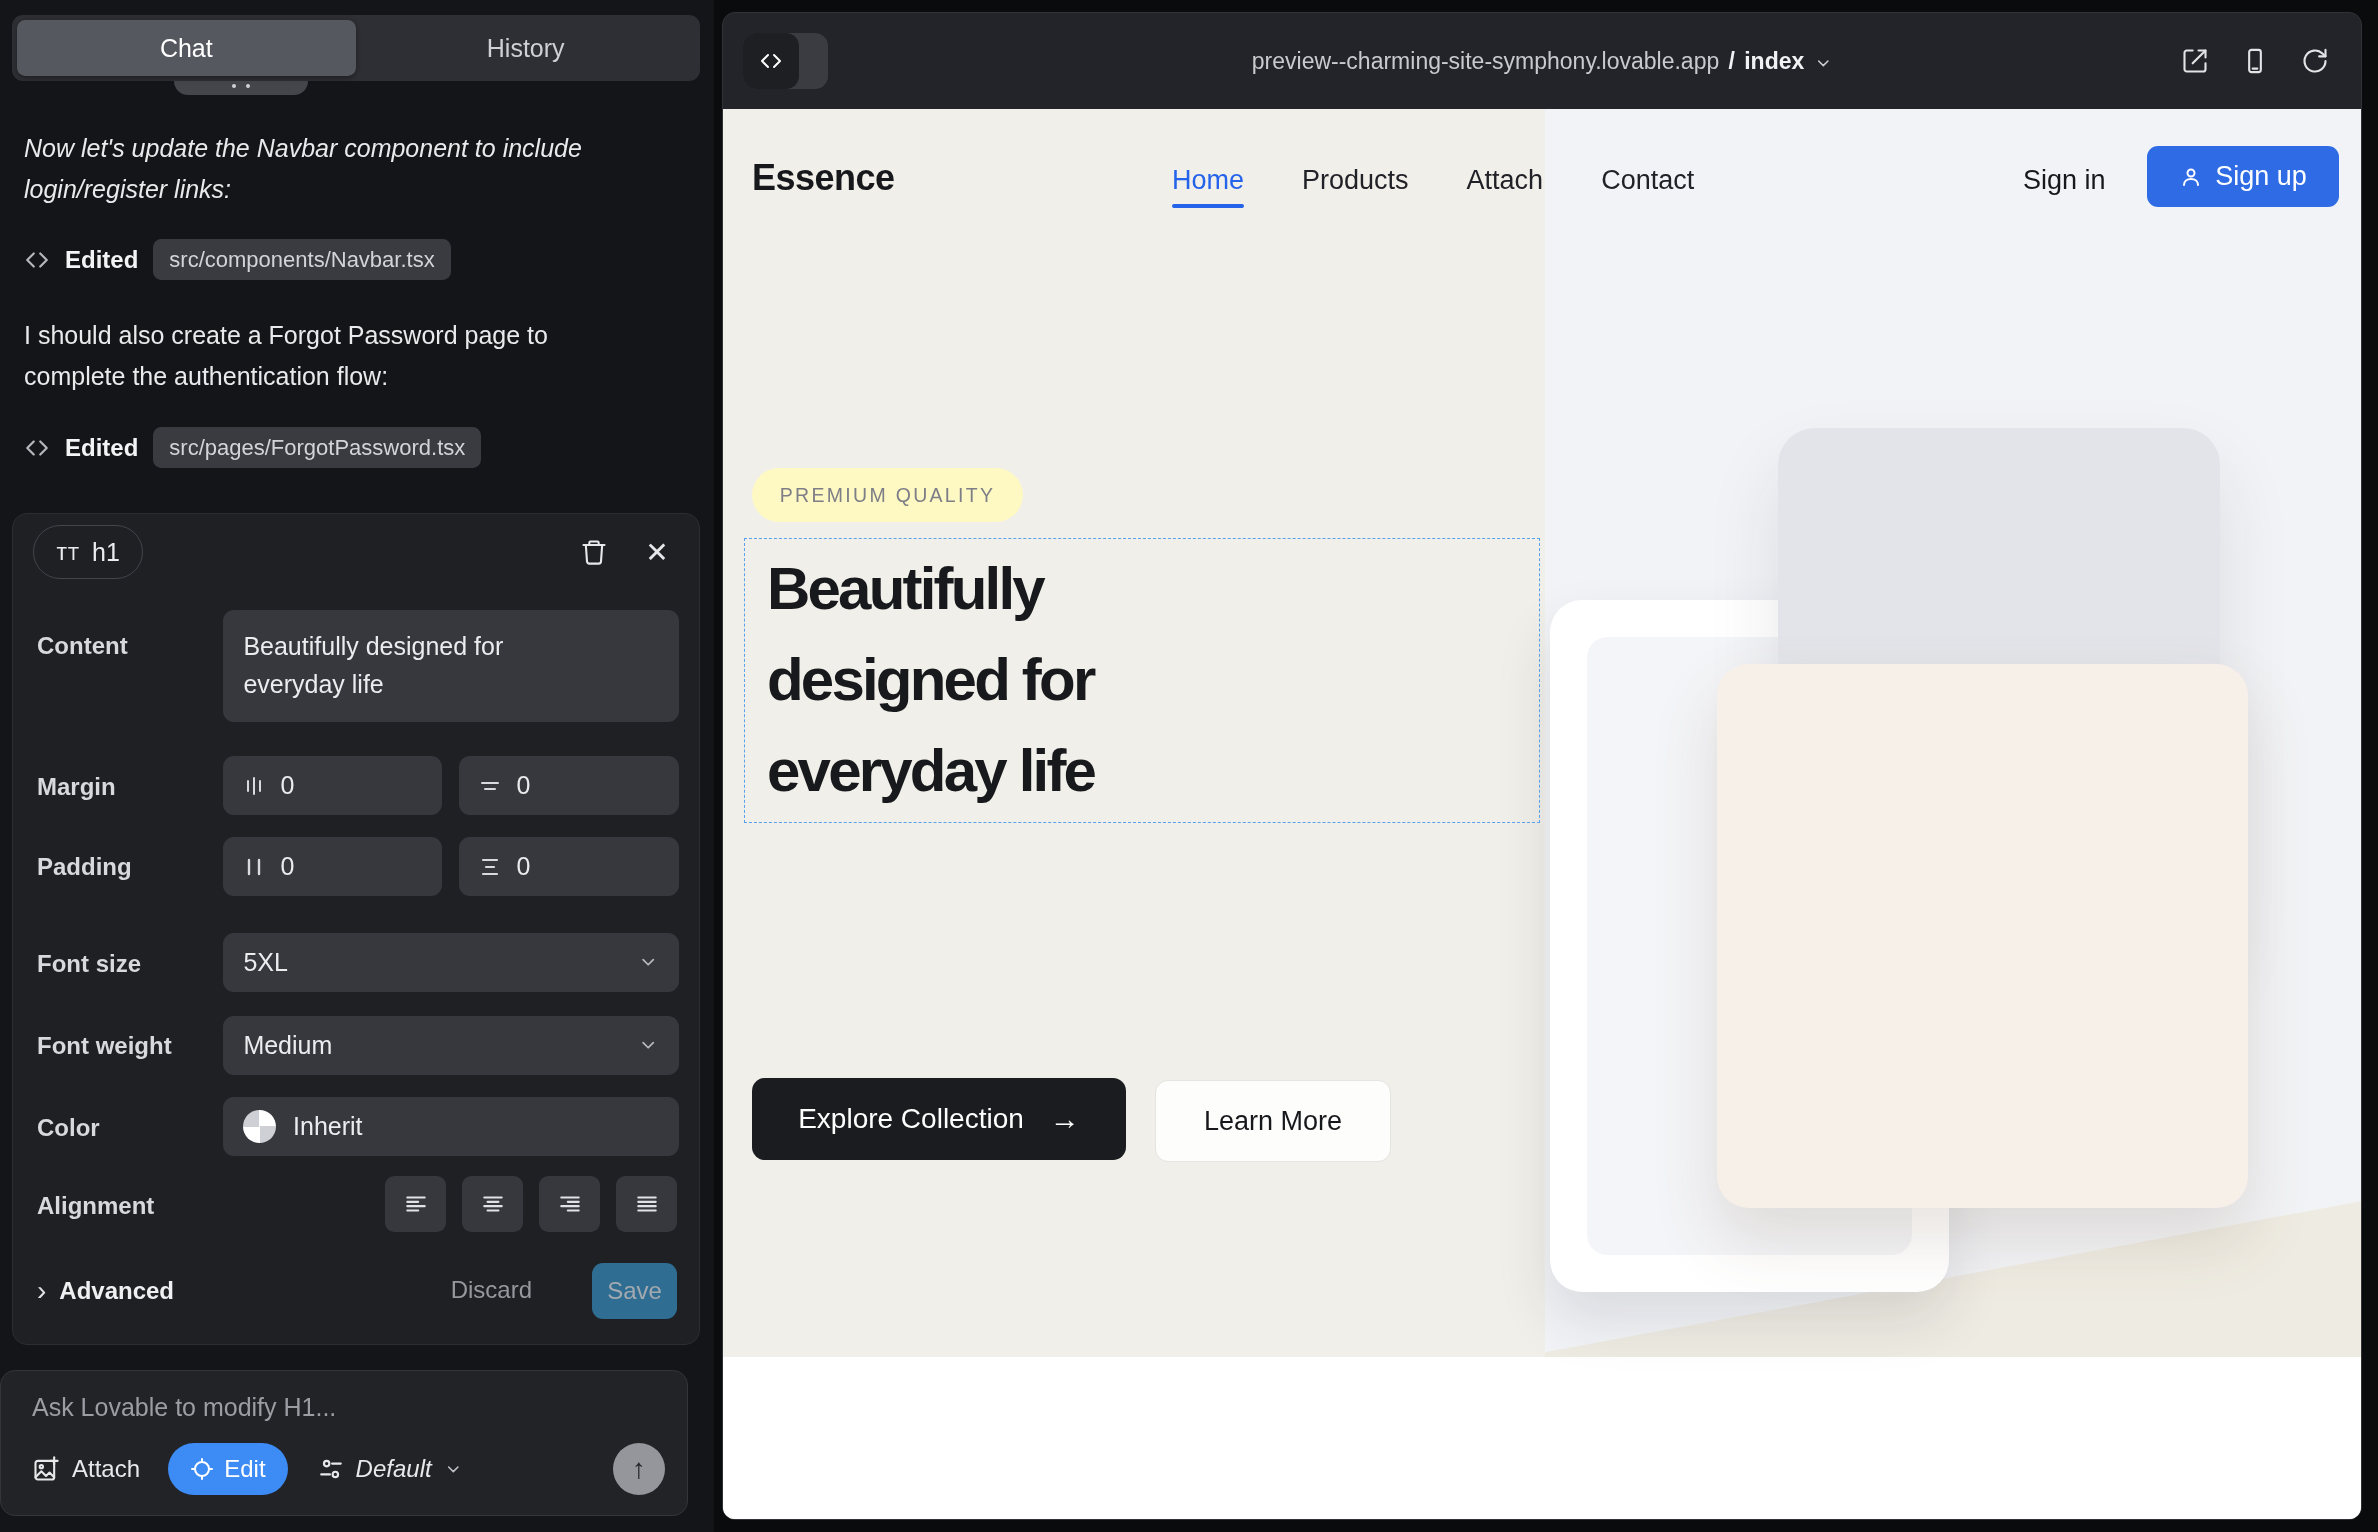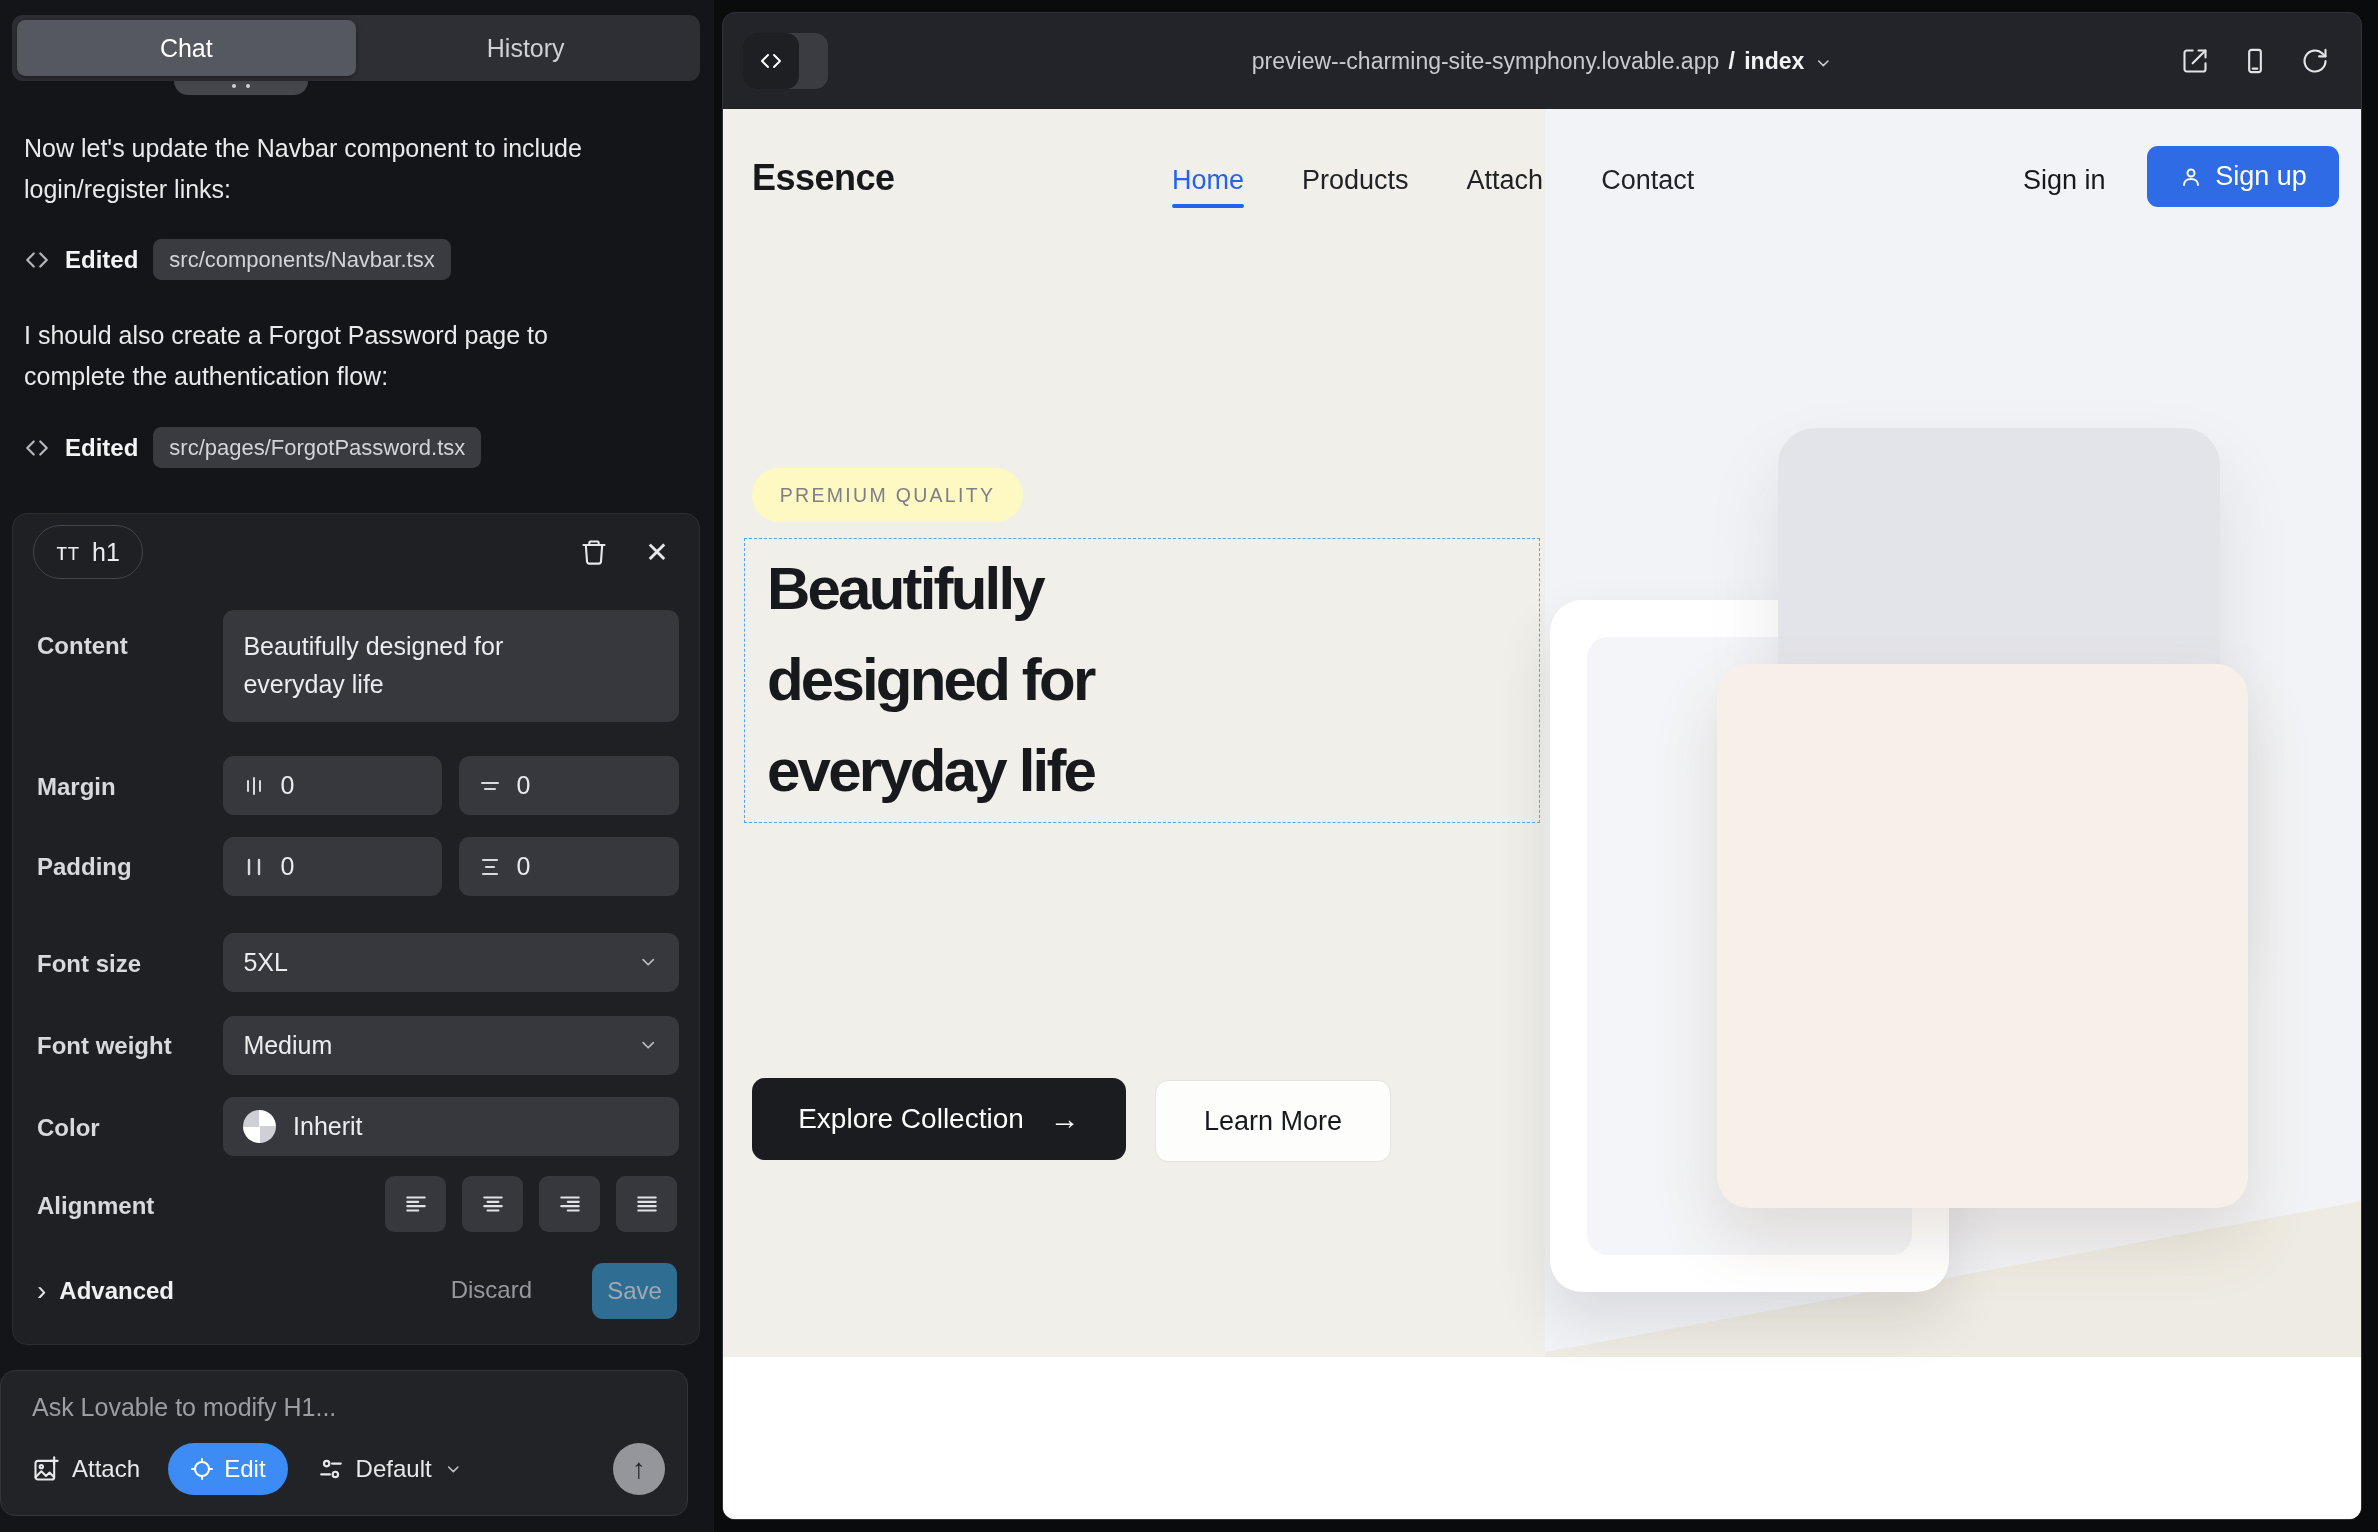--- a/index.html
+++ b/index.html
@@ -10,21 +10,21 @@
   .sidebar { position:absolute; left:0; top:0; width:714px; height:1532px; background:#141518; }
 
   .tabbar { position:absolute; left:12px; top:15px; width:688px; height:66px; background:#2e2f34; border-radius:11px; display:flex; padding:4.6px; z-index:3; }
   .tab { flex:1; display:flex; align-items:center; justify-content:center; font-size:25px; color:#cfd0d4; border-radius:8.3px; cursor:pointer; }
   .tab.active { background:#56585f; color:#ffffff; box-shadow:0 1.9px 5.6px rgba(0,0,0,.35); }
 
   .peek-pill { position:absolute; left:174px; top:81px; width:134px; height:14px; background:#45464c; border-radius:0 0 15px 15px; display:flex; align-items:flex-start; justify-content:center; gap:9.3px; padding-top:2.8px; z-index:2; }
   .peek-pill i { width:4.6px; height:4.6px; border-radius:50%; background:#d0d0d5; }
 
   .msg { position:absolute; left:24px; width:594px; font-size:25px; line-height:41px; color:#eaeaec; }
-  .msg-1 { top:128px; }
+  .msg-1 { top:128px;font-style:italic; }
   .msg-2 { top:315px; }
 
   .edit-row { position:absolute; left:24px; height:45px; display:flex; align-items:center; gap:15px; }
   .edit-row-1 { top:237px; }
   .edit-row-2 { top:425px; }
   .edit-row .code-ic { color:#b6b7bd; display:flex; }
   .edit-label { font-size:24px; font-weight:700; color:#f4f4f6; }
   .file-badge { font-size:22px; color:#d3d3d8; background:#3a3b41; border-radius:8.3px; padding:7.4px 16px; }
 
   
@@ -50,21 +50,21 @@
   .advanced .chv { font-size:28px; font-weight:400; color:#e3e3e6; }
   .discard { position:absolute; right:167px; top:762px; font-size:24px; color:#97989d; cursor:pointer; }
   .save { position:absolute; right:22px; top:749px; width:85px; height:56px; background:#2f6d92; border-radius:11px; color:#a3a9b0; font-size:24px; display:flex; align-items:center; justify-content:center; cursor:pointer; }
 
   
   .composer { position:absolute; left:0; top:1370px; width:688px; height:146px; background:#222327; border:0.9px solid #34353b; border-radius:15px; }
   .ph { position:absolute; left:31px; top:22px; font-size:25px; color:#9c9da3; }
   .c-toolbar { position:absolute; left:31px; right:22px; bottom:18.6px; height:54px; display:flex; align-items:center; }
   .attach { display:flex; align-items:center; gap:12px; color:#e8e8ea; font-size:24px; cursor:pointer; }
   .edit-pill { margin-left:28px; height:52px; border-radius:26px; background:#3d8bf5; color:#ffffff; display:flex; align-items:center; gap:10.2px; padding:0 22px; font-size:24px; cursor:pointer; }
-  .default-btn { margin-left:30px; display:flex; align-items:center; gap:12px; color:#e8e8ea; font-size:24px; cursor:pointer; }
+  .default-btn { margin-left:30px; display:flex; align-items:center; gap:12px; color:#e8e8ea; font-size:24px; cursor:pointer;font-style:italic; }
   .default-btn .chev { color:#c0c1c6; }
   .send { margin-left:auto; width:52px; height:52px; border-radius:50%; background:#95969b; color:#222327; font-size:28px; font-weight:700; display:flex; align-items:center; justify-content:center; cursor:pointer; }
 
   
   .preview { position:absolute; left:722px; top:12px; width:1640px; height:1508px; background:#232429; border:0.9px solid #313237; border-radius:13px; overflow:hidden; }
   .chrome { position:relative; height:96px; }
   .toggle { position:absolute; left:20.4px; top:19.5px; width:85px; height:56px; background:#3b3c41; border-radius:13px; cursor:pointer; }
   .toggle-seg { position:absolute; left:0; top:0; width:56px; height:56px; background:#1e1f23; border-radius:13px; display:flex; align-items:center; justify-content:center; color:#fff; }
   .url { position:absolute; left:0; right:0; top:0; height:96px; display:flex; align-items:center; justify-content:center; gap:9.3px; }
   .url .domain { font-size:23px; color:#c9cacd; }

